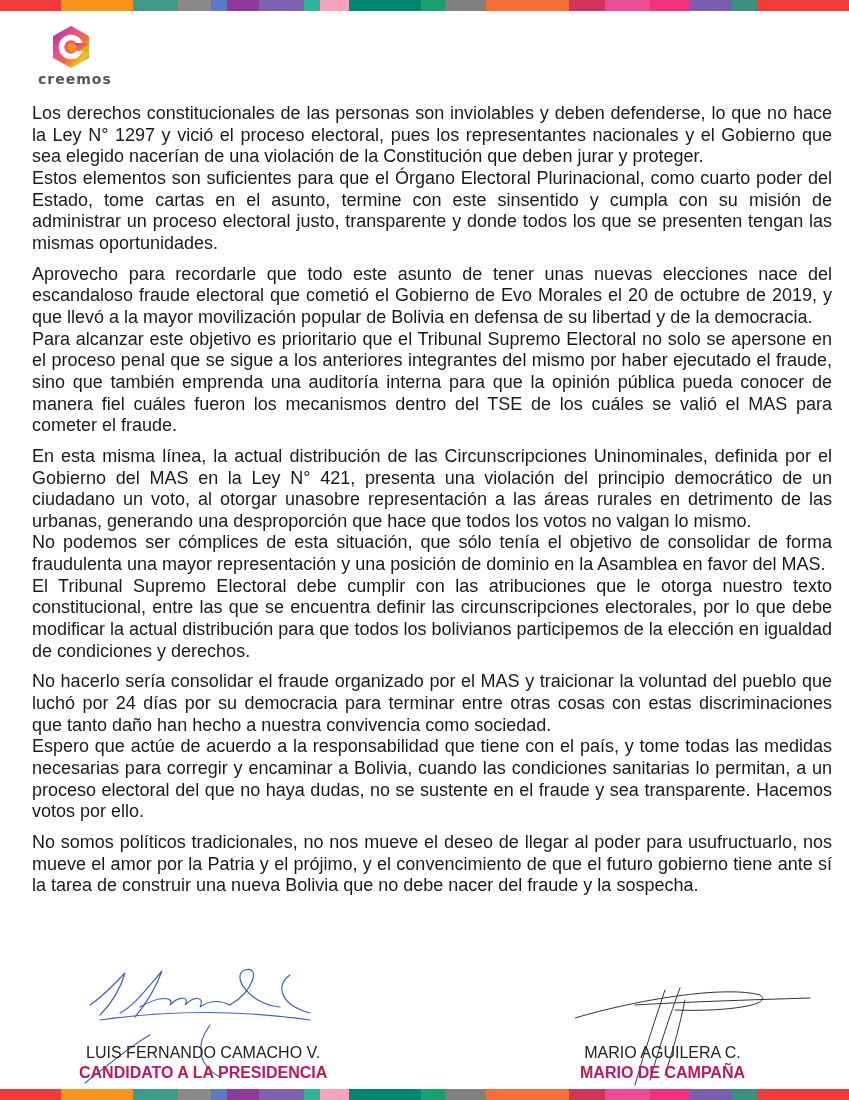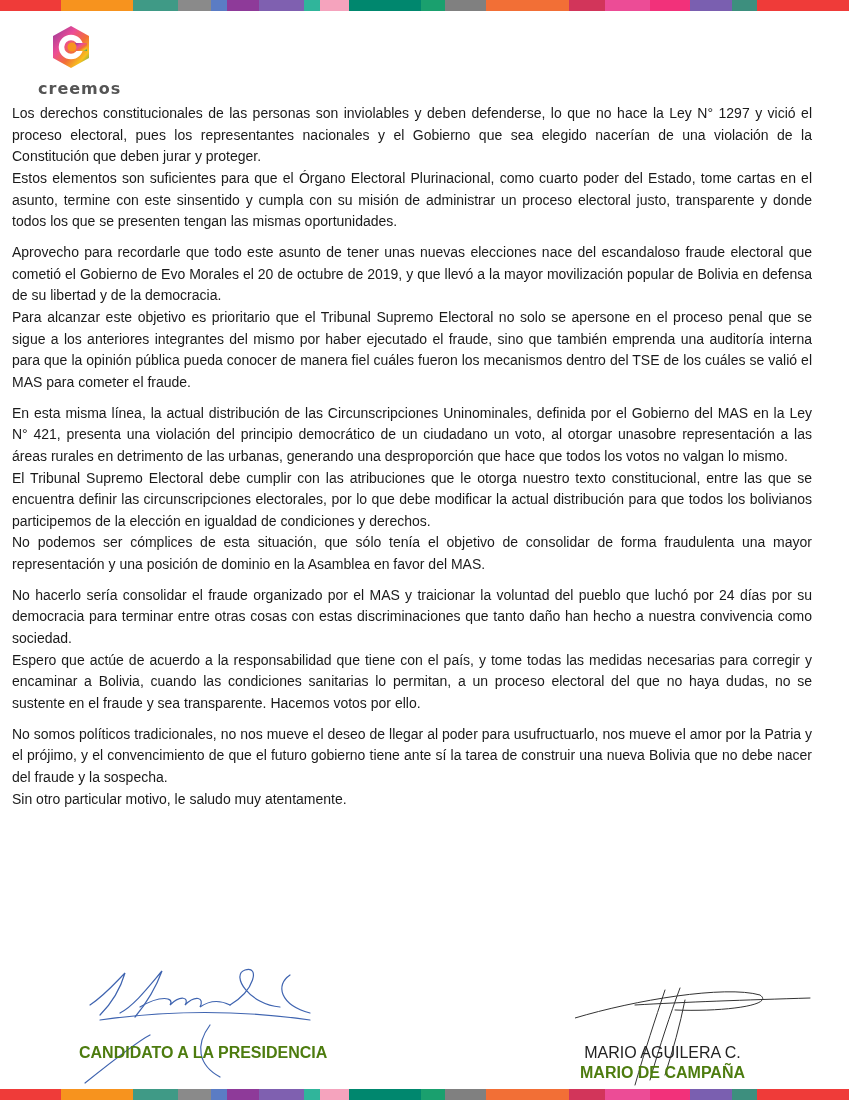--- a/index.html
+++ b/index.html
@@ -3,28 +3,28 @@
   <meta charset="utf-8">
   <style>
     html, body { margin: 0; padding: 0; background: #ffffff; }
     body { width: 849px; height: 1100px; position: relative; overflow: hidden; font-family: "Liberation Sans", sans-serif; color: #1a1a1a; }
     .band { position: absolute; left: 0; width: 849px; height: 11px; display: flex; overflow: hidden; }
     .band.top { top: 0; }
     .band.bottom { bottom: 0; }
     .band .seg { height: 100%; flex: none; }
     .logo { position: absolute; left: 38px; top: 24px; width: 66px; height: 68px; }
     .logo svg { display: block; margin: 0 auto; }
-    .logo .word { font-family: "DejaVu Sans", sans-serif; font-weight: bold; font-size: 16px; color: #555; text-align: left; letter-spacing: 1px; margin-top: 9px; }
-    .content { position: absolute; left: 12px; top: 103px; width: 800px; font-size: 14px; line-height: 21.65px; }
+    .logo .word { font-family: "DejaVu Sans", sans-serif; font-weight: bold; font-size: 14px; color: #555; text-align: left; letter-spacing: 1px; margin-top: 1px; }
+    .content { position: absolute; left: 32px; top: 103px; width: 800px; font-size: 18px; line-height: 21.65px; }
     .content p { margin: 0; text-align: justify; }
     .content p.last-left { text-align-last: left; }
     .content .gap { height: 9px; }
     .sig { position: absolute; top: 1043px; font-size: 16px; line-height: 20px; }
     .sig .name { font-weight: normal; color: #222; }
-    .sig .role { font-weight: bold; color: #4d7c0f; }
+    .sig .role { font-weight: bold; color: #be185d; }
     .sig-left { left: 79px; text-align: center; }
     .sig-right { left: 580px; text-align: center; }
     .scribble { position: absolute; pointer-events: none; }
   </style>
 </head>
 <body>
 
 <div class="band top">
     <div class="seg" style="background: rgb(239, 59, 57); width: 61.1023px;"></div>
     <div class="seg" style="background: rgb(247, 147, 30); width: 72.358px;"></div>
@@ -72,32 +72,31 @@
     <p class="last-left">Estos elementos son suficientes para que el Órgano Electoral Plurinacional, como cuarto poder del Estado, tome cartas en el asunto, termine con este sinsentido y cumpla con su misión de administrar un proceso electoral justo, transparente y donde todos los que se presenten tengan las mismas oportunidades.</p>
   </div>
   <div class="gap"></div>
   <div>
     <p class="last-left">Aprovecho para recordarle que todo este asunto de tener unas nuevas elecciones nace del escandaloso fraude electoral que cometió el Gobierno de Evo Morales el 20 de octubre de 2019, y que llevó a la mayor movilización popular de Bolivia en defensa de su libertad y de la democracia.</p>
     <p class="last-left">Para alcanzar este objetivo es prioritario que el Tribunal Supremo Electoral no solo se apersone en el proceso penal que se sigue a los anteriores integrantes del mismo por haber ejecutado el fraude, sino que también emprenda una auditoría interna para que la opinión pública pueda conocer de manera fiel cuáles fueron los mecanismos dentro del TSE de los cuáles se valió el MAS para cometer el fraude.</p>
   </div>
   <div class="gap"></div>
   <div>
     <p class="last-left">En esta misma línea, la actual distribución de las Circunscripciones Uninominales, definida por el Gobierno del MAS en la Ley N° 421, presenta una violación del principio democrático de un ciudadano un voto, al otorgar unasobre representación a las áreas rurales en detrimento de las urbanas, generando una desproporción que hace que todos los votos no valgan lo mismo.</p>
+    <p class="last-left">No podemos ser cómplices de esta situación, que sólo tenía el objetivo de consolidar de forma fraudulenta una mayor representación y una posición de dominio en la Asamblea en favor del MAS.</p>
     <p class="last-left">El Tribunal Supremo Electoral debe cumplir con las atribuciones que le otorga nuestro texto constitucional, entre las que se encuentra definir las circunscripciones electorales, por lo que debe modificar la actual distribución para que todos los bolivianos participemos de la elección en igualdad de condiciones y derechos.</p>
-    <p class="last-left">No podemos ser cómplices de esta situación, que sólo tenía el objetivo de consolidar de forma fraudulenta una mayor representación y una posición de dominio en la Asamblea en favor del MAS.</p>
   </div>
   <div class="gap"></div>
   <div>
     <p class="last-left">No hacerlo sería consolidar el fraude organizado por el MAS y traicionar la voluntad del pueblo que luchó por 24 días por su democracia para terminar entre otras cosas con estas discriminaciones que tanto daño han hecho a nuestra convivencia como sociedad.</p>
     <p class="last-left">Espero que actúe de acuerdo a la responsabilidad que tiene con el país, y tome todas las medidas necesarias para corregir y encaminar a Bolivia, cuando las condiciones sanitarias lo permitan, a un proceso electoral del que no haya dudas, no se sustente en el fraude y sea transparente. Hacemos votos por ello.</p>
   </div>
   <div class="gap"></div>
   <div>
     <p class="last-left">No somos políticos tradicionales, no nos mueve el deseo de llegar al poder para usufructuarlo, nos mueve el amor por la Patria y el prójimo, y el convencimiento de que el futuro gobierno tiene ante sí la tarea de construir una nueva Bolivia que no debe nacer del fraude y la sospecha.</p>
-    <p class="last-left">Sin otro particular motivo, le saludo muy atentamente.</p>
   </div>
 </div>
 
 <svg class="scribble" style="left:80px; top:965px;" width="280" height="120" viewBox="0 0 280 120">
   <g fill="none" stroke="#3f64b0" stroke-width="1.2" stroke-linecap="round">
     <path d="M10,40 C25,30 35,18 45,8 C40,25 30,40 20,50"></path>
     <path d="M40,48 C55,40 70,20 82,6 C75,25 65,40 55,52"></path>
     <path d="M60,42 C80,30 95,32 90,40 C100,30 110,32 105,40 C115,30 125,32 120,42 C130,35 140,35 150,40"></path>
     <path d="M150,40 C175,25 180,0 165,5 C150,10 170,40 200,42"></path>
     <path d="M210,10 C195,20 200,40 230,48"></path>
@@ -111,20 +110,21 @@
   <g fill="none" stroke="#333" stroke-width="1" stroke-linecap="round">
     <path d="M0,48 C60,30 150,15 185,25 C200,35 150,42 100,40"></path>
     <path d="M60,35 C110,32 170,30 235,28"></path>
     <path d="M90,20 C80,50 70,80 60,115"></path>
     <path d="M105,18 C95,45 85,75 75,110"></path>
     <path d="M110,30 C105,55 98,80 90,105"></path>
   </g>
 </svg>
 
 <div class="sig sig-left">
+  <div class="name">LUIS FERNANDO CAMACHO V.</div>
   <div class="role">CANDIDATO A LA PRESIDENCIA</div>
 </div>
 
 <div class="sig sig-right">
   <div class="name">MARIO AGUILERA C.</div>
   <div class="role">MARIO DE CAMPAÑA</div>
 </div>
 
 <div class="band bottom">
     <div class="seg" style="background: rgb(239, 59, 57); width: 61.1023px;"></div>

